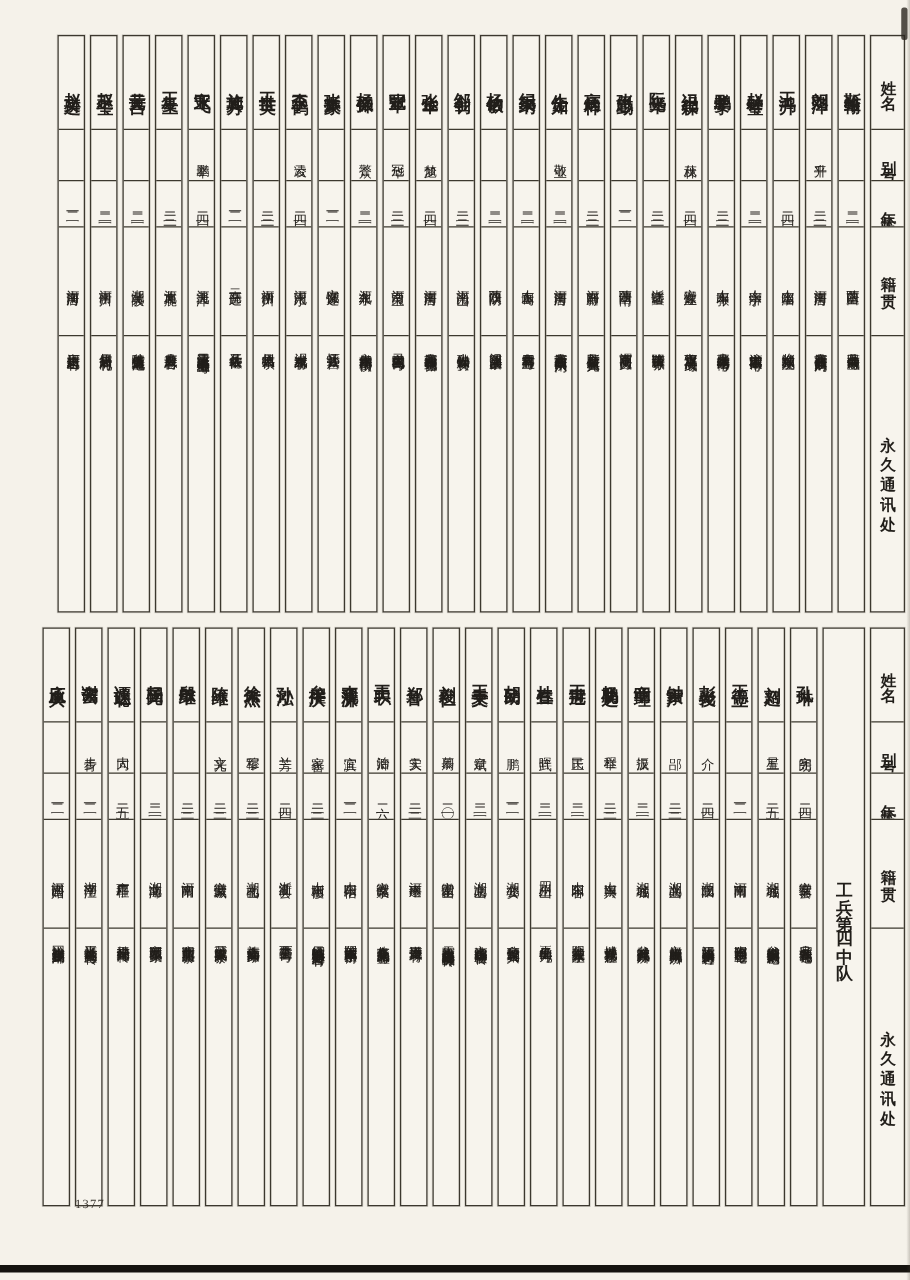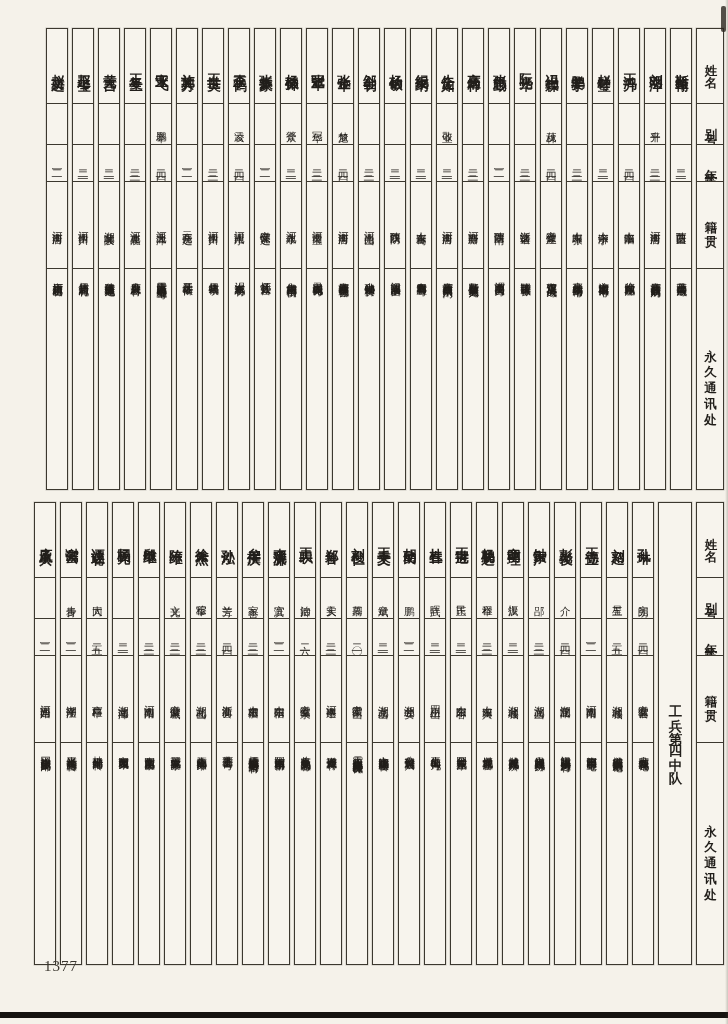--- a/index.html
+++ b/index.html
@@ -45,22 +45,22 @@
   .hdr.alias-cell{letter-spacing:6px;font-size:12.5px;}
   .hdr.age-cell{letter-spacing:4px;font-size:12.5px;}
   .hdr.native-cell{letter-spacing:14px;}
   .hdr.addr-cell{justify-content:center;letter-spacing:16px;padding-top:0;font-size:12.5px;}
   .unit-text{
     writing-mode:vertical-rl;text-orientation:upright;
     font-size:13.5px;font-weight:bold;letter-spacing:13px;
   }
   
   .page-number{
-    position:absolute;left:44px;top:958px;
-    font-size:15px;color:#3a362f;letter-spacing:1px;
+    position:absolute;left:60px;top:958px;
+    font-size:10px;color:#3a362f;letter-spacing:1px;
   }
   .bottom-rule{
     position:absolute;left:0;right:0;bottom:6px;height:6px;background:#15130f;
   }
   .corner-smudge{
     position:absolute;right:2px;top:6px;width:5px;height:26px;background:#2a261f;
     border-radius:2px;opacity:.8;
   }
   .edge-shade{
     position:absolute;right:0;top:0;bottom:0;width:3px;

